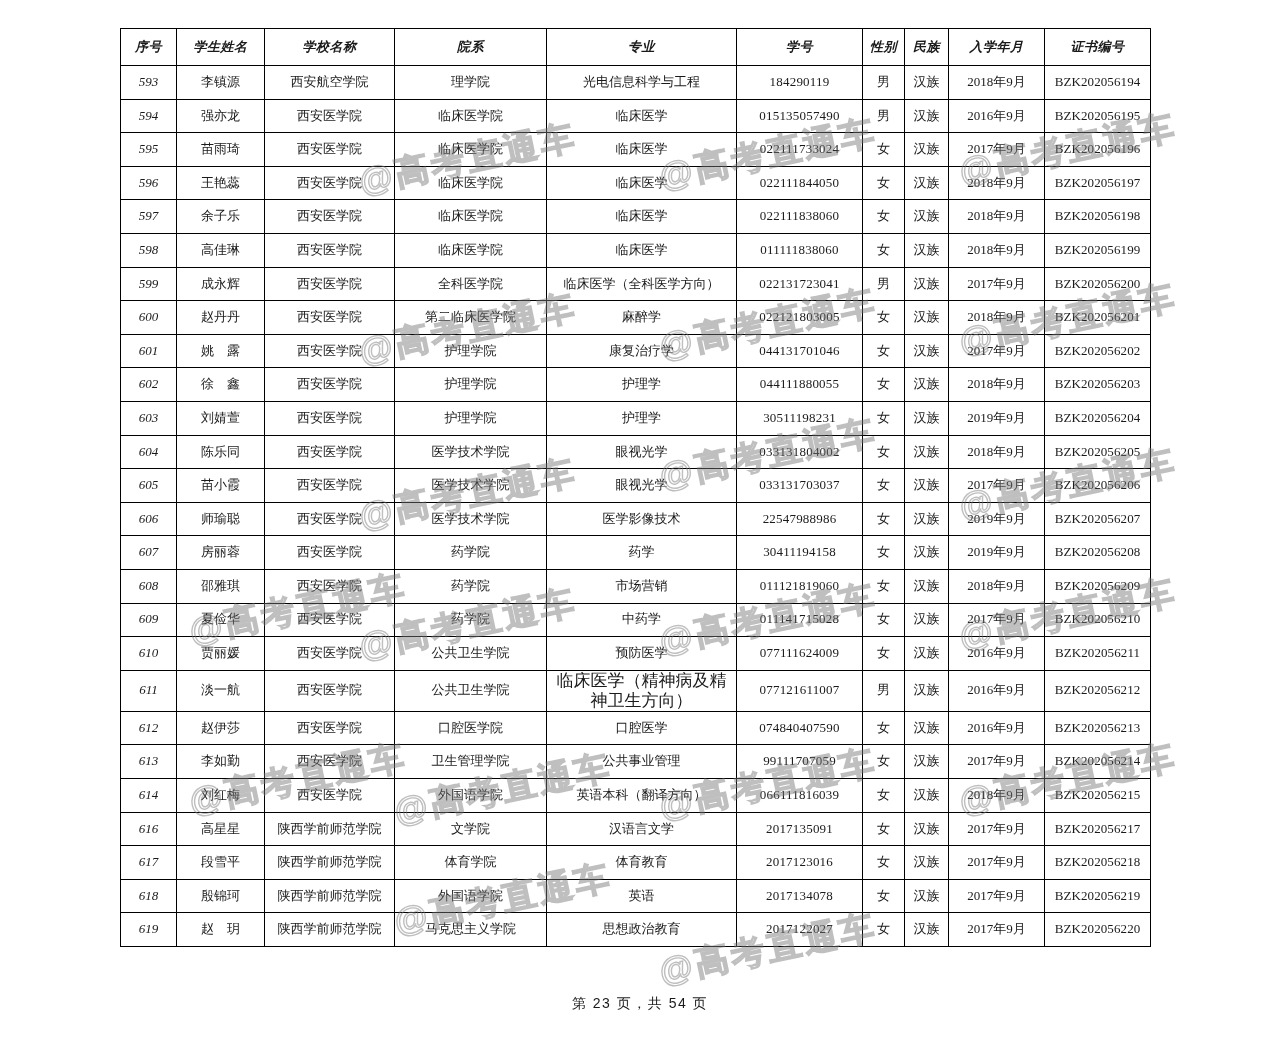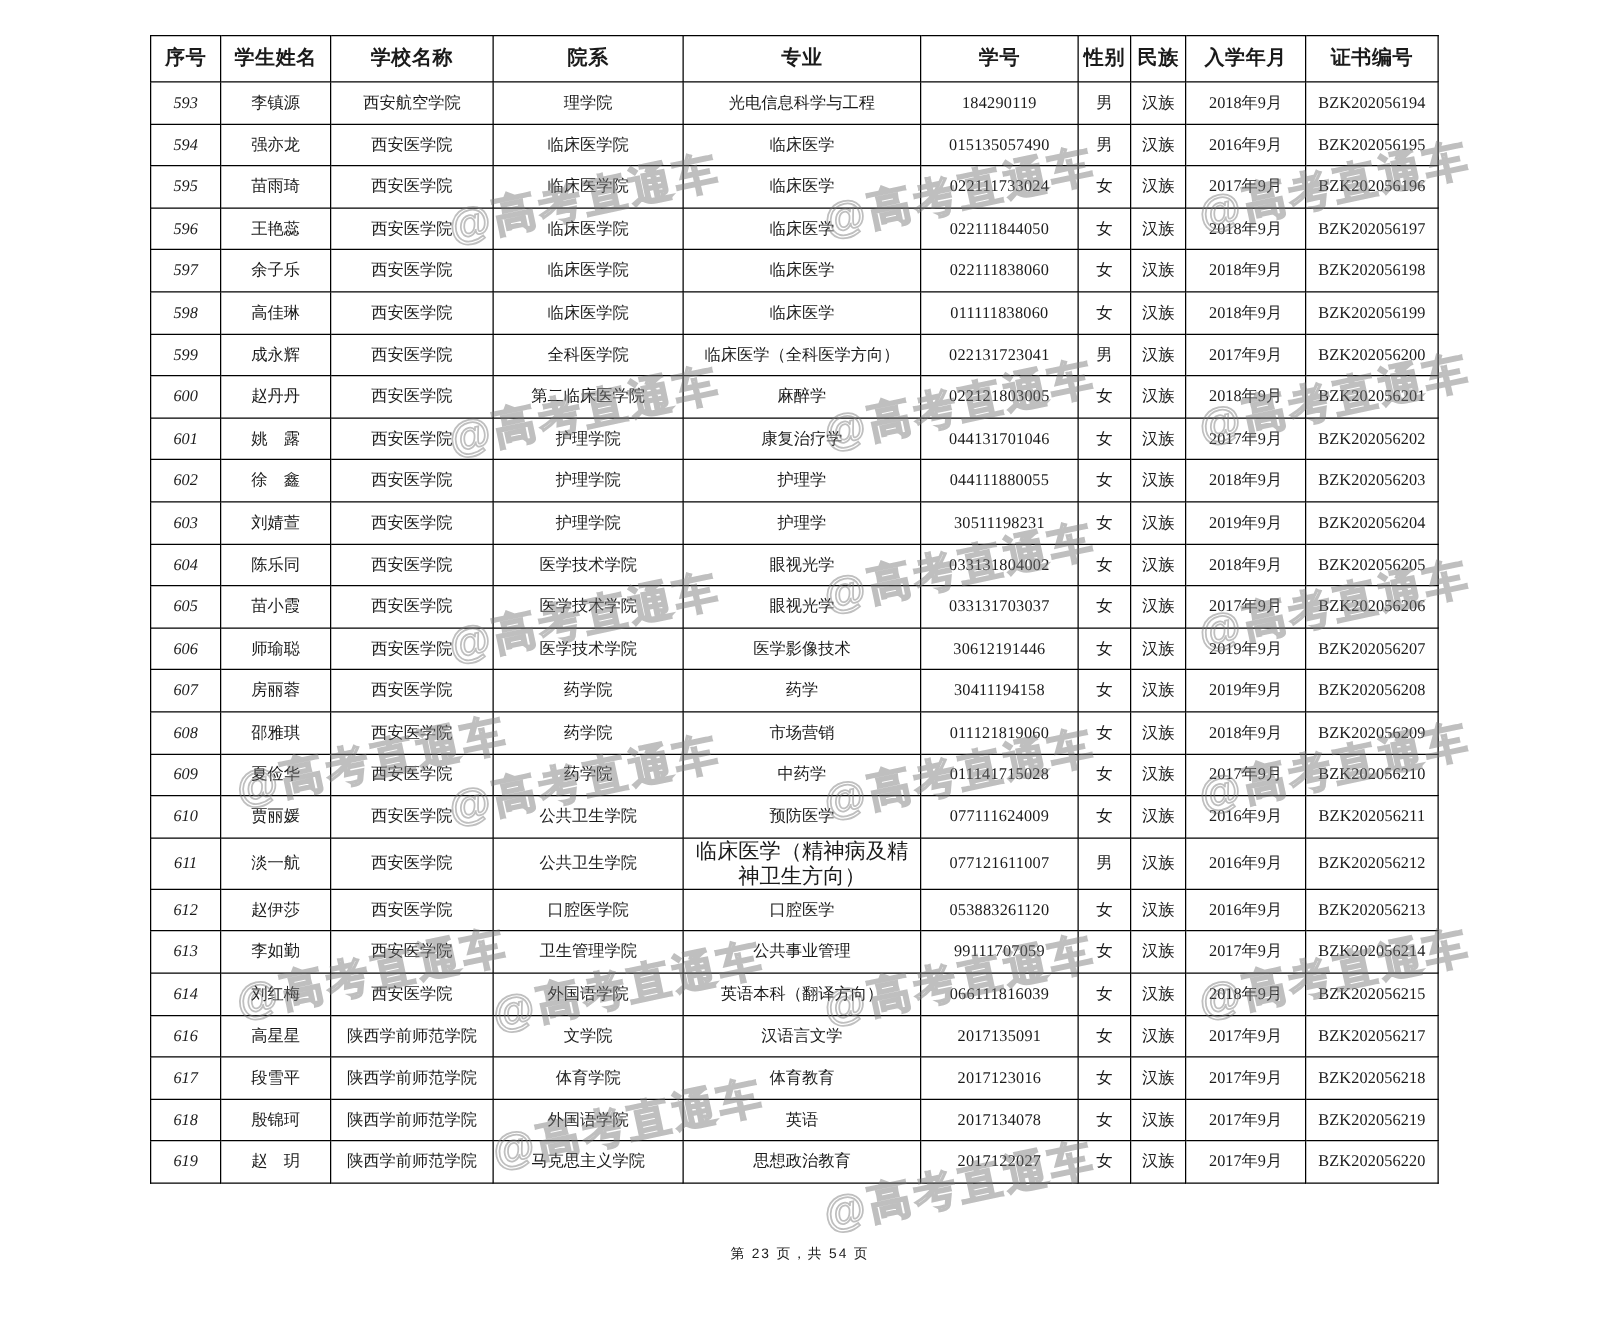--- a/index.html
+++ b/index.html
@@ -65,24 +65,25 @@
     text-align: center;
     vertical-align: middle;
     padding: 0 2px;
     font-size: 13px;
     line-height: 1.28;
     font-family: "Liberation Serif", "DejaVu Serif", serif;
     background: transparent;
   }
   table.roster thead th {
     font-weight: 700;
-    font-size: 16px;
+    font-size: 13px;
     height: 36px;
     font-family: "Liberation Sans", "DejaVu Sans", sans-serif;
     letter-spacing: 0.5px;
+    font-style: italic;
   }
   table.roster tbody td {
     height: 32.6px;
   }
   td.c-seq   { font-family: "Liberation Serif", "DejaVu Serif", serif; font-size: 13px; font-style: italic; }
   td.c-sid   { font-family: "Liberation Serif", "DejaVu Serif", serif; font-size: 13.5px; letter-spacing: .2px; margin-left: 20px; }
   td.c-cert  { font-family: "Liberation Serif", "DejaVu Serif", serif; font-size: 12.5px; letter-spacing: .1px; margin-left: 24px; }
   td.c-enroll{ font-family: "Liberation Serif", "DejaVu Serif", serif; font-size: 12.5px; }
   td.c-name, td.c-school, td.c-dept, td.c-major,
   td.c-gender, td.c-ethnic {
@@ -104,21 +105,21 @@
   col.w-cert   { width: 106px; }
 
   
   #page-footer {
     position: absolute;
     left: 0;
     right: 0;
     top: 995px;
     text-align: center;
     font-family: "Liberation Sans", "DejaVu Sans", sans-serif;
-    font-size: 11px;
+    font-size: 14px;
     letter-spacing: 1.5px;
     color: #1a1a1a;
     z-index: 3;
   }
 </style>
 </head>
 <body>
 
 <div id="page">
 
@@ -328,21 +329,21 @@
             <td class="c-ethnic">汉族</td>
             <td class="c-enroll">2017年9月</td>
             <td class="c-cert">BZK202056206</td>
           </tr>
           <tr>
             <td class="c-seq">606</td>
             <td class="c-name">师瑜聪</td>
             <td class="c-school">西安医学院</td>
             <td class="c-dept">医学技术学院</td>
             <td class="c-major">医学影像技术</td>
-            <td class="c-sid">30612191446</td>
+            <td class="c-sid">22547988986</td>
             <td class="c-gender">女</td>
             <td class="c-ethnic">汉族</td>
             <td class="c-enroll">2019年9月</td>
             <td class="c-cert">BZK202056207</td>
           </tr>
           <tr>
             <td class="c-seq">607</td>
             <td class="c-name">房丽蓉</td>
             <td class="c-school">西安医学院</td>
             <td class="c-dept">药学院</td>
@@ -400,21 +401,21 @@
             <td class="c-ethnic">汉族</td>
             <td class="c-enroll">2016年9月</td>
             <td class="c-cert">BZK202056212</td>
           </tr>
           <tr>
             <td class="c-seq">612</td>
             <td class="c-name">赵伊莎</td>
             <td class="c-school">西安医学院</td>
             <td class="c-dept">口腔医学院</td>
             <td class="c-major">口腔医学</td>
-            <td class="c-sid">053883261120</td>
+            <td class="c-sid">074840407590</td>
             <td class="c-gender">女</td>
             <td class="c-ethnic">汉族</td>
             <td class="c-enroll">2016年9月</td>
             <td class="c-cert">BZK202056213</td>
           </tr>
           <tr>
             <td class="c-seq">613</td>
             <td class="c-name">李如勤</td>
             <td class="c-school">西安医学院</td>
             <td class="c-dept">卫生管理学院</td>

